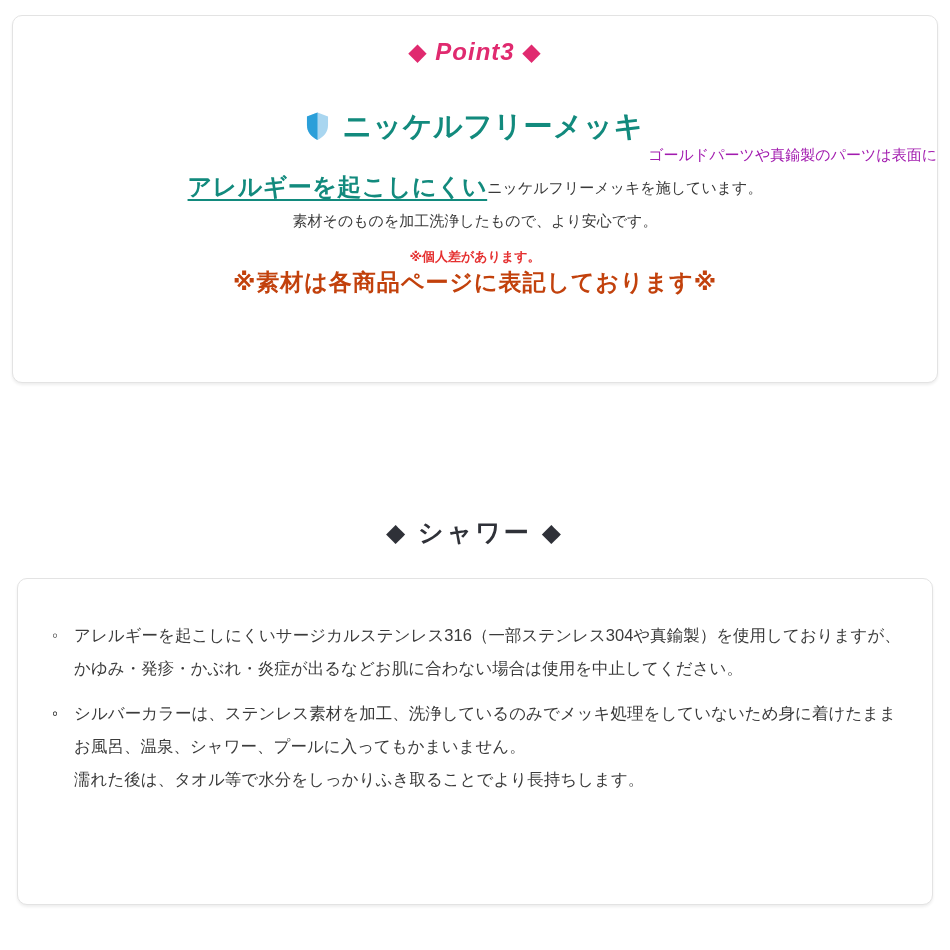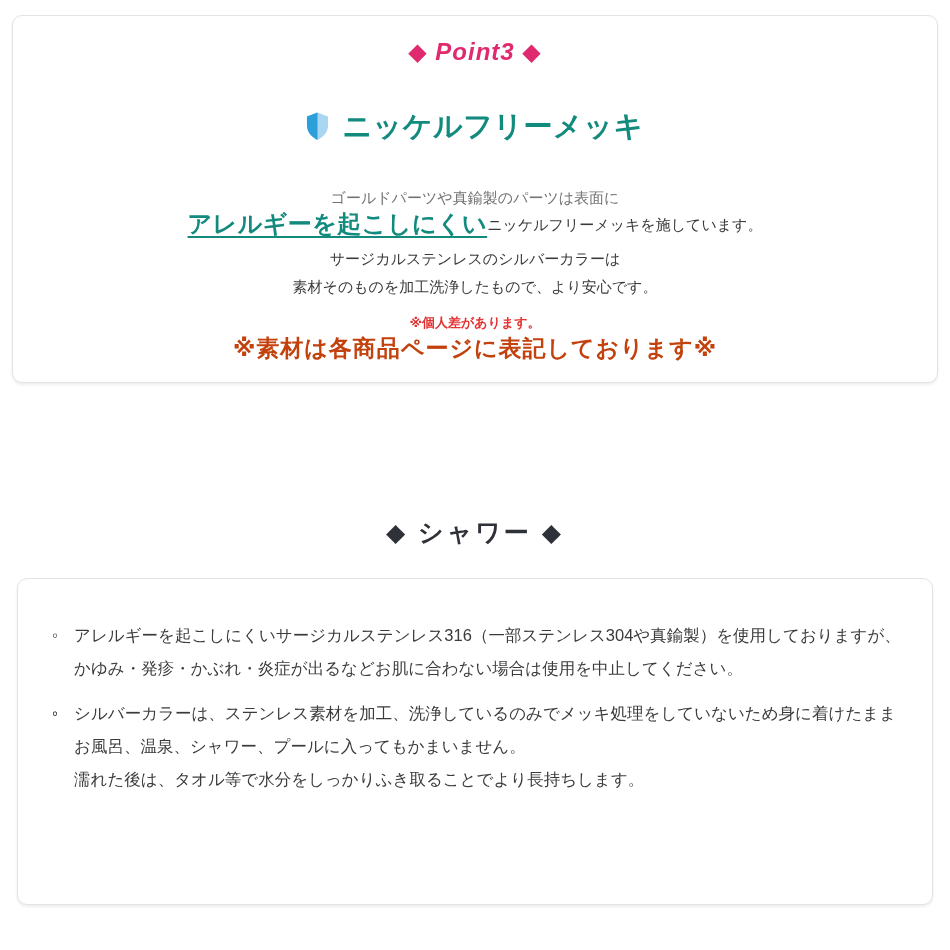--- a/index.html
+++ b/index.html
@@ -42,22 +42,22 @@
     gap: 13px;
   }
   .shield { display: inline-block; width: 23px; height: 30px; }
   .headline-title {
     font-size: 29px;
     line-height: 36px;
     font-weight: bold;
     color: #128a7d;
     letter-spacing: 0.5px;
   }
-  .intro-line   { margin-top: 43px; font-size: 15px; line-height: 21px; color: #737373; }
-  .allergy-line { margin-top: 0; line-height: 31px; font-size: 15px; color: #3a3a3a; }
+  .intro-line   { font-size: 15px; line-height: 21px; color: #a21caf; text-align: right; }
+  .allergy-line { margin-top: 6px; line-height: 31px; font-size: 15px; color: #3a3a3a; }
   .allergy-em {
     font-size: 24px;
     font-weight: bold;
     color: #128a7d;
     text-decoration: underline;
     text-decoration-thickness: 2px;
     text-underline-offset: 4px;
     letter-spacing: 0.5px;
     vertical-align: -2px;
   }
@@ -128,21 +128,20 @@
         <path d="M12 1 L1 5 V14 C1 21.5 5.5 26.5 12 29.5 Z" fill="#2b9fd9"></path>
       </svg>
     </span>
     <span class="headline-title">ニッケルフリーメッキ</span>
   </div>
 
   <p class="intro-line">ゴールドパーツや真鍮製のパーツは表面に</p>
 
   <p class="allergy-line"><span class="allergy-em">アレルギーを起こしにくい</span><span>ニッケルフリーメッキを施しています。</span></p>
 
-  <p class="silver-line-1">サージカルステンレスのシルバーカラーは</p>
   <p class="silver-line-2">素材そのものを加工洗浄したもので、より安心です。</p>
 
   <p class="disclaimer-note">※個人差があります。</p>
   <p class="material-note">※素材は各商品ページに表記しております※</p>
 </div>
 
 <div class="notice-heading">◆ シャワー ◆</div>
 
 <div class="card notice-card">
   <ul class="notice-list">

